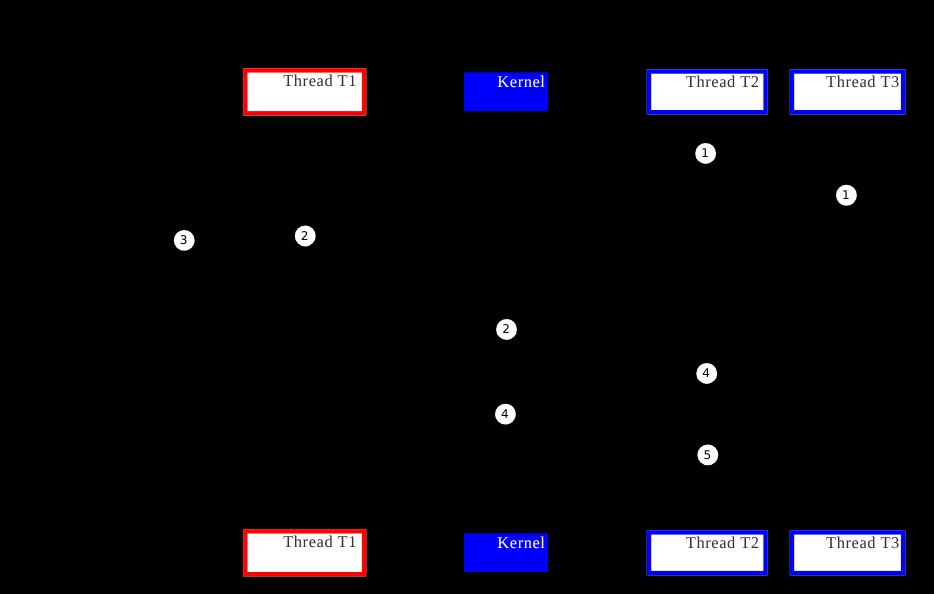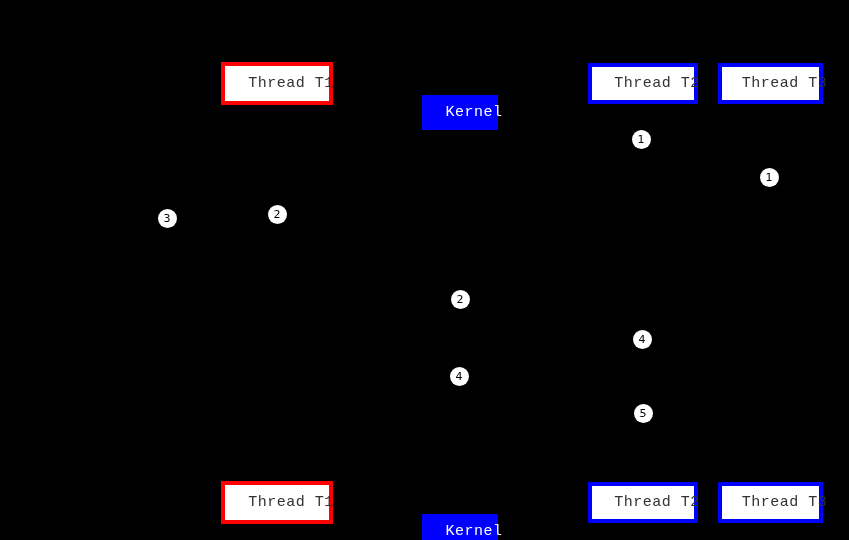--- a/index.html
+++ b/index.html
@@ -24,37 +24,36 @@
     position: absolute;
     width: 1px;
     background: #000000;
   }
 
   
   .participant {
     position: absolute;
     box-sizing: border-box;
     display: flex;
-    align-items: center;
+    align-items: flex-start;
     justify-content: center;
-    font-family: Liberation Mono, monospace;
+    font-family: Liberation Serif, serif;
     font-size: 15px;
     letter-spacing: 0.5px;
     white-space: nowrap;
     padding-left: 28px;
   }
   .participant.light {
     background: #ffffff;
     color: #333333;
     border-style: solid;
   }
   .participant.solid {
     color: #ffffff;
     border-style: solid;
-    margin-top: 29px;
   }
 
   
   .stub {
     position: absolute;
     width: 5px;
     height: 5px;
     background: #000000;
     border-radius: 50%;
   }

